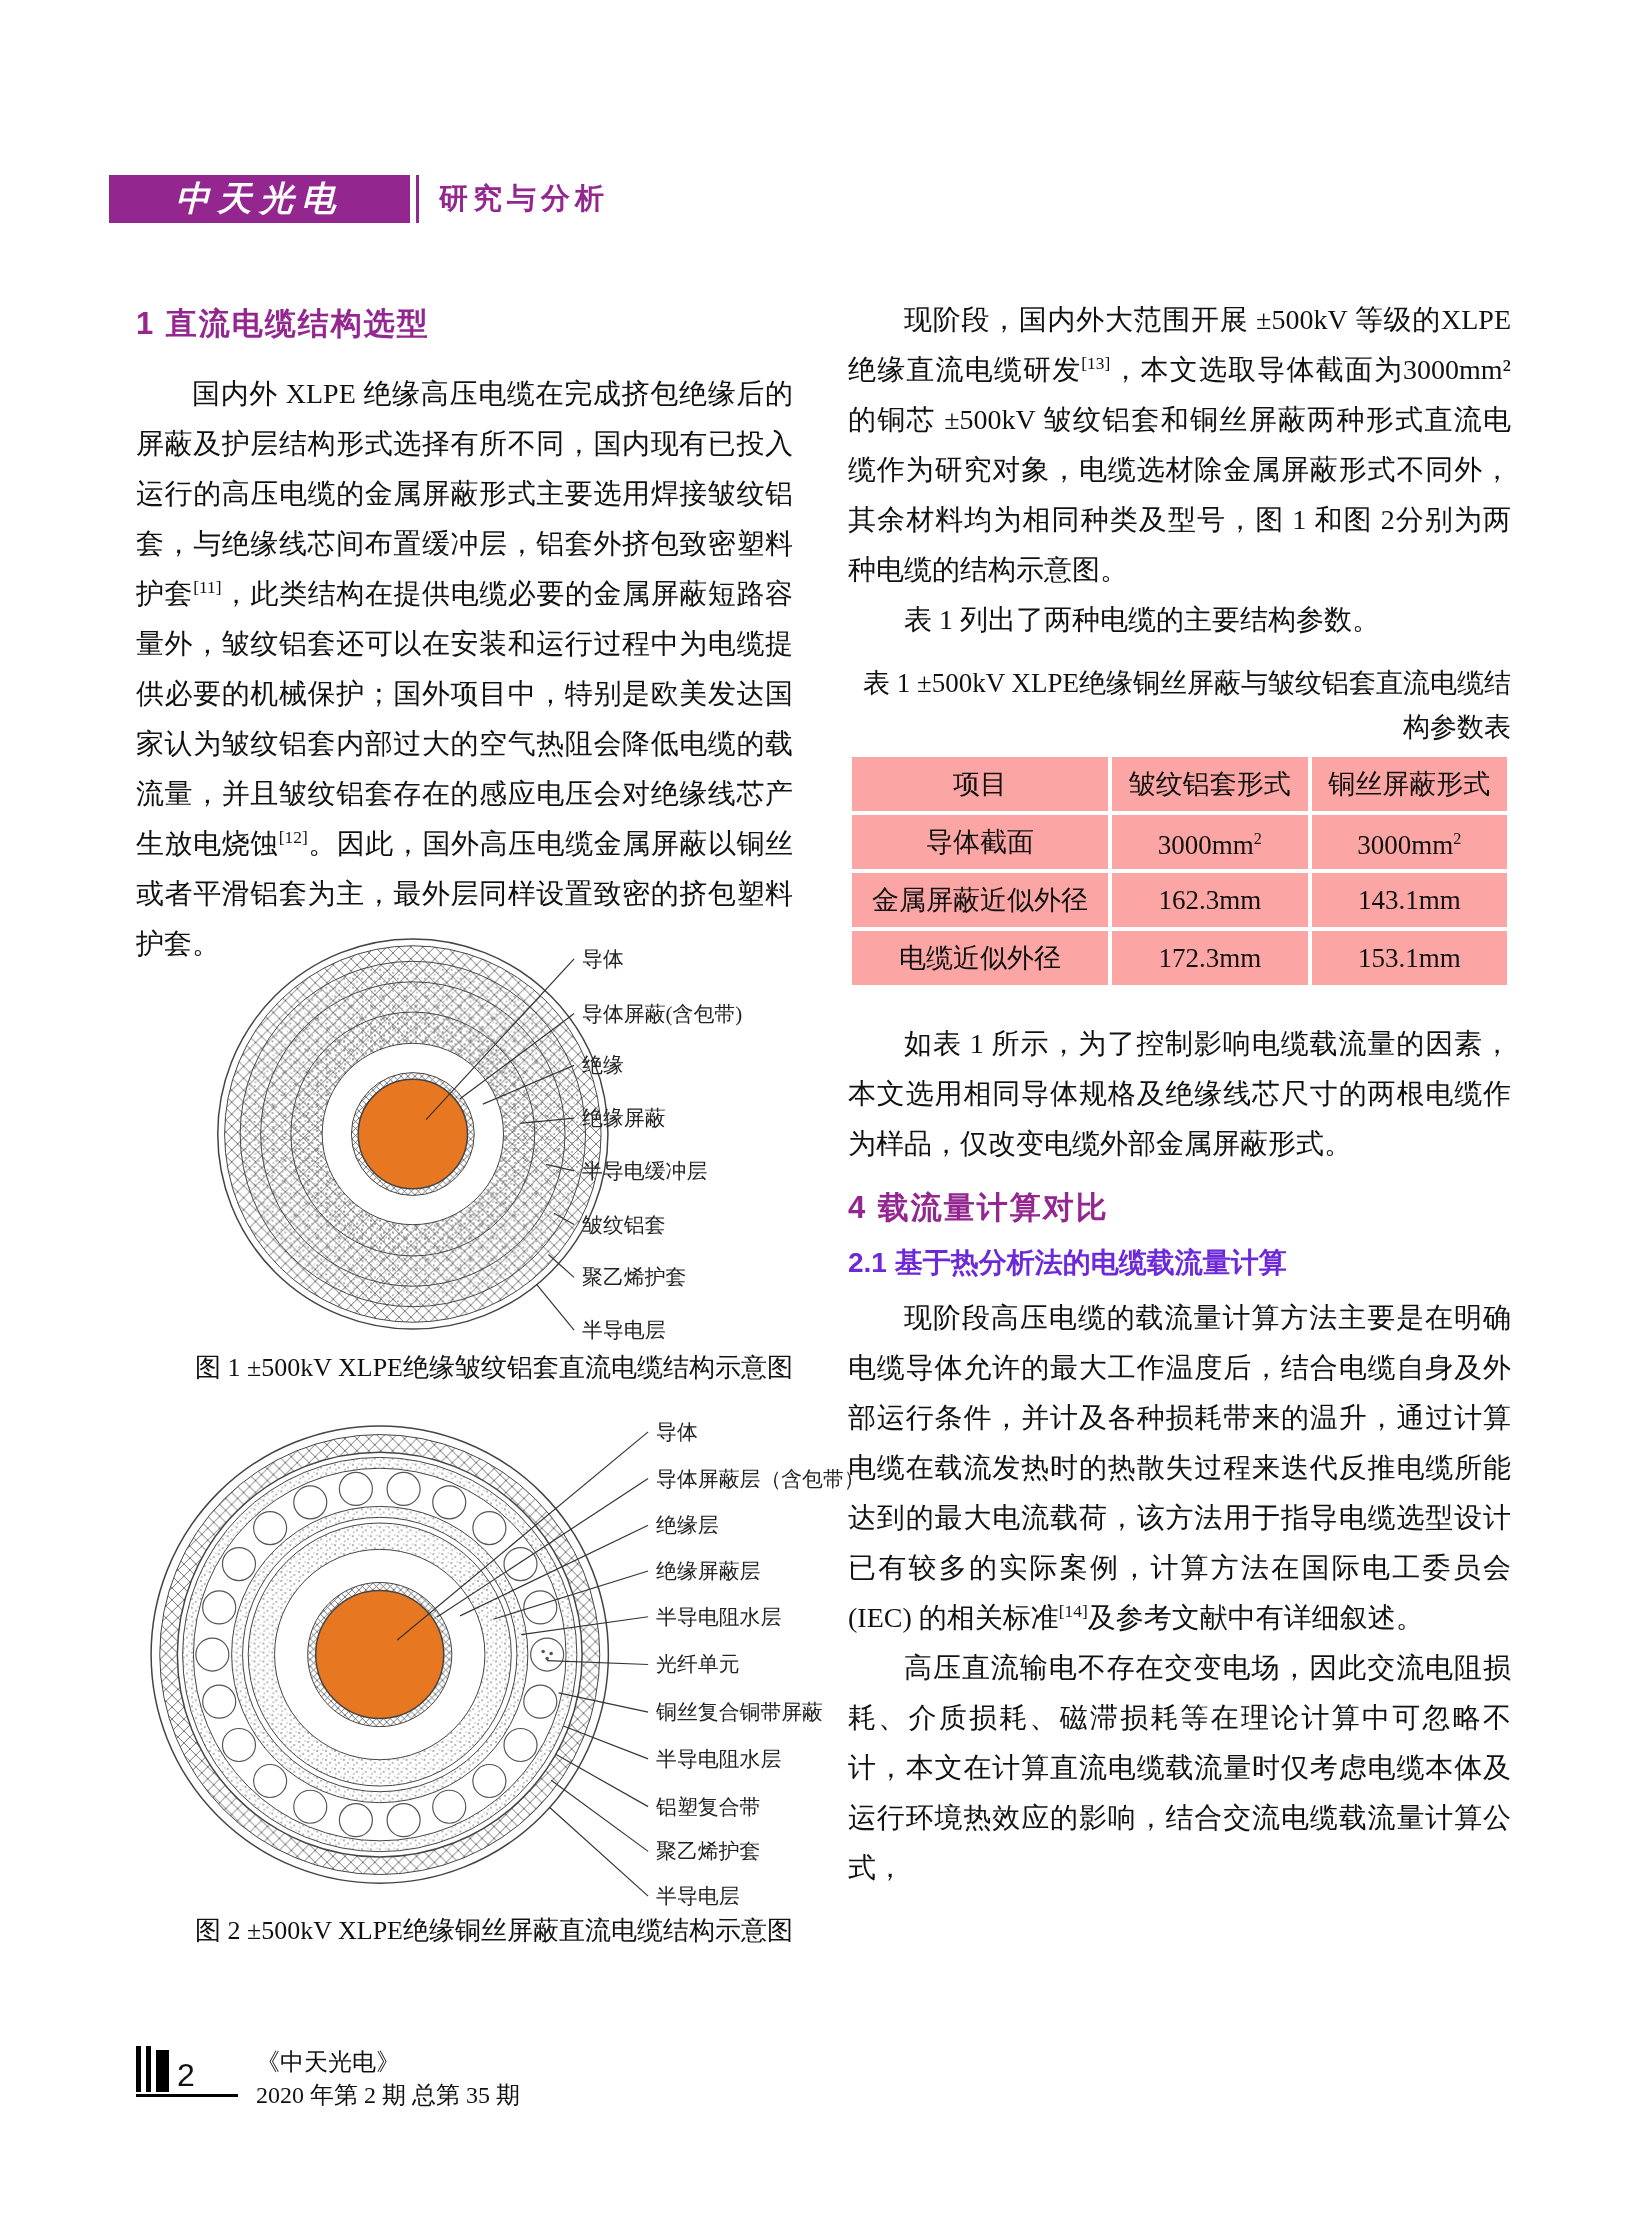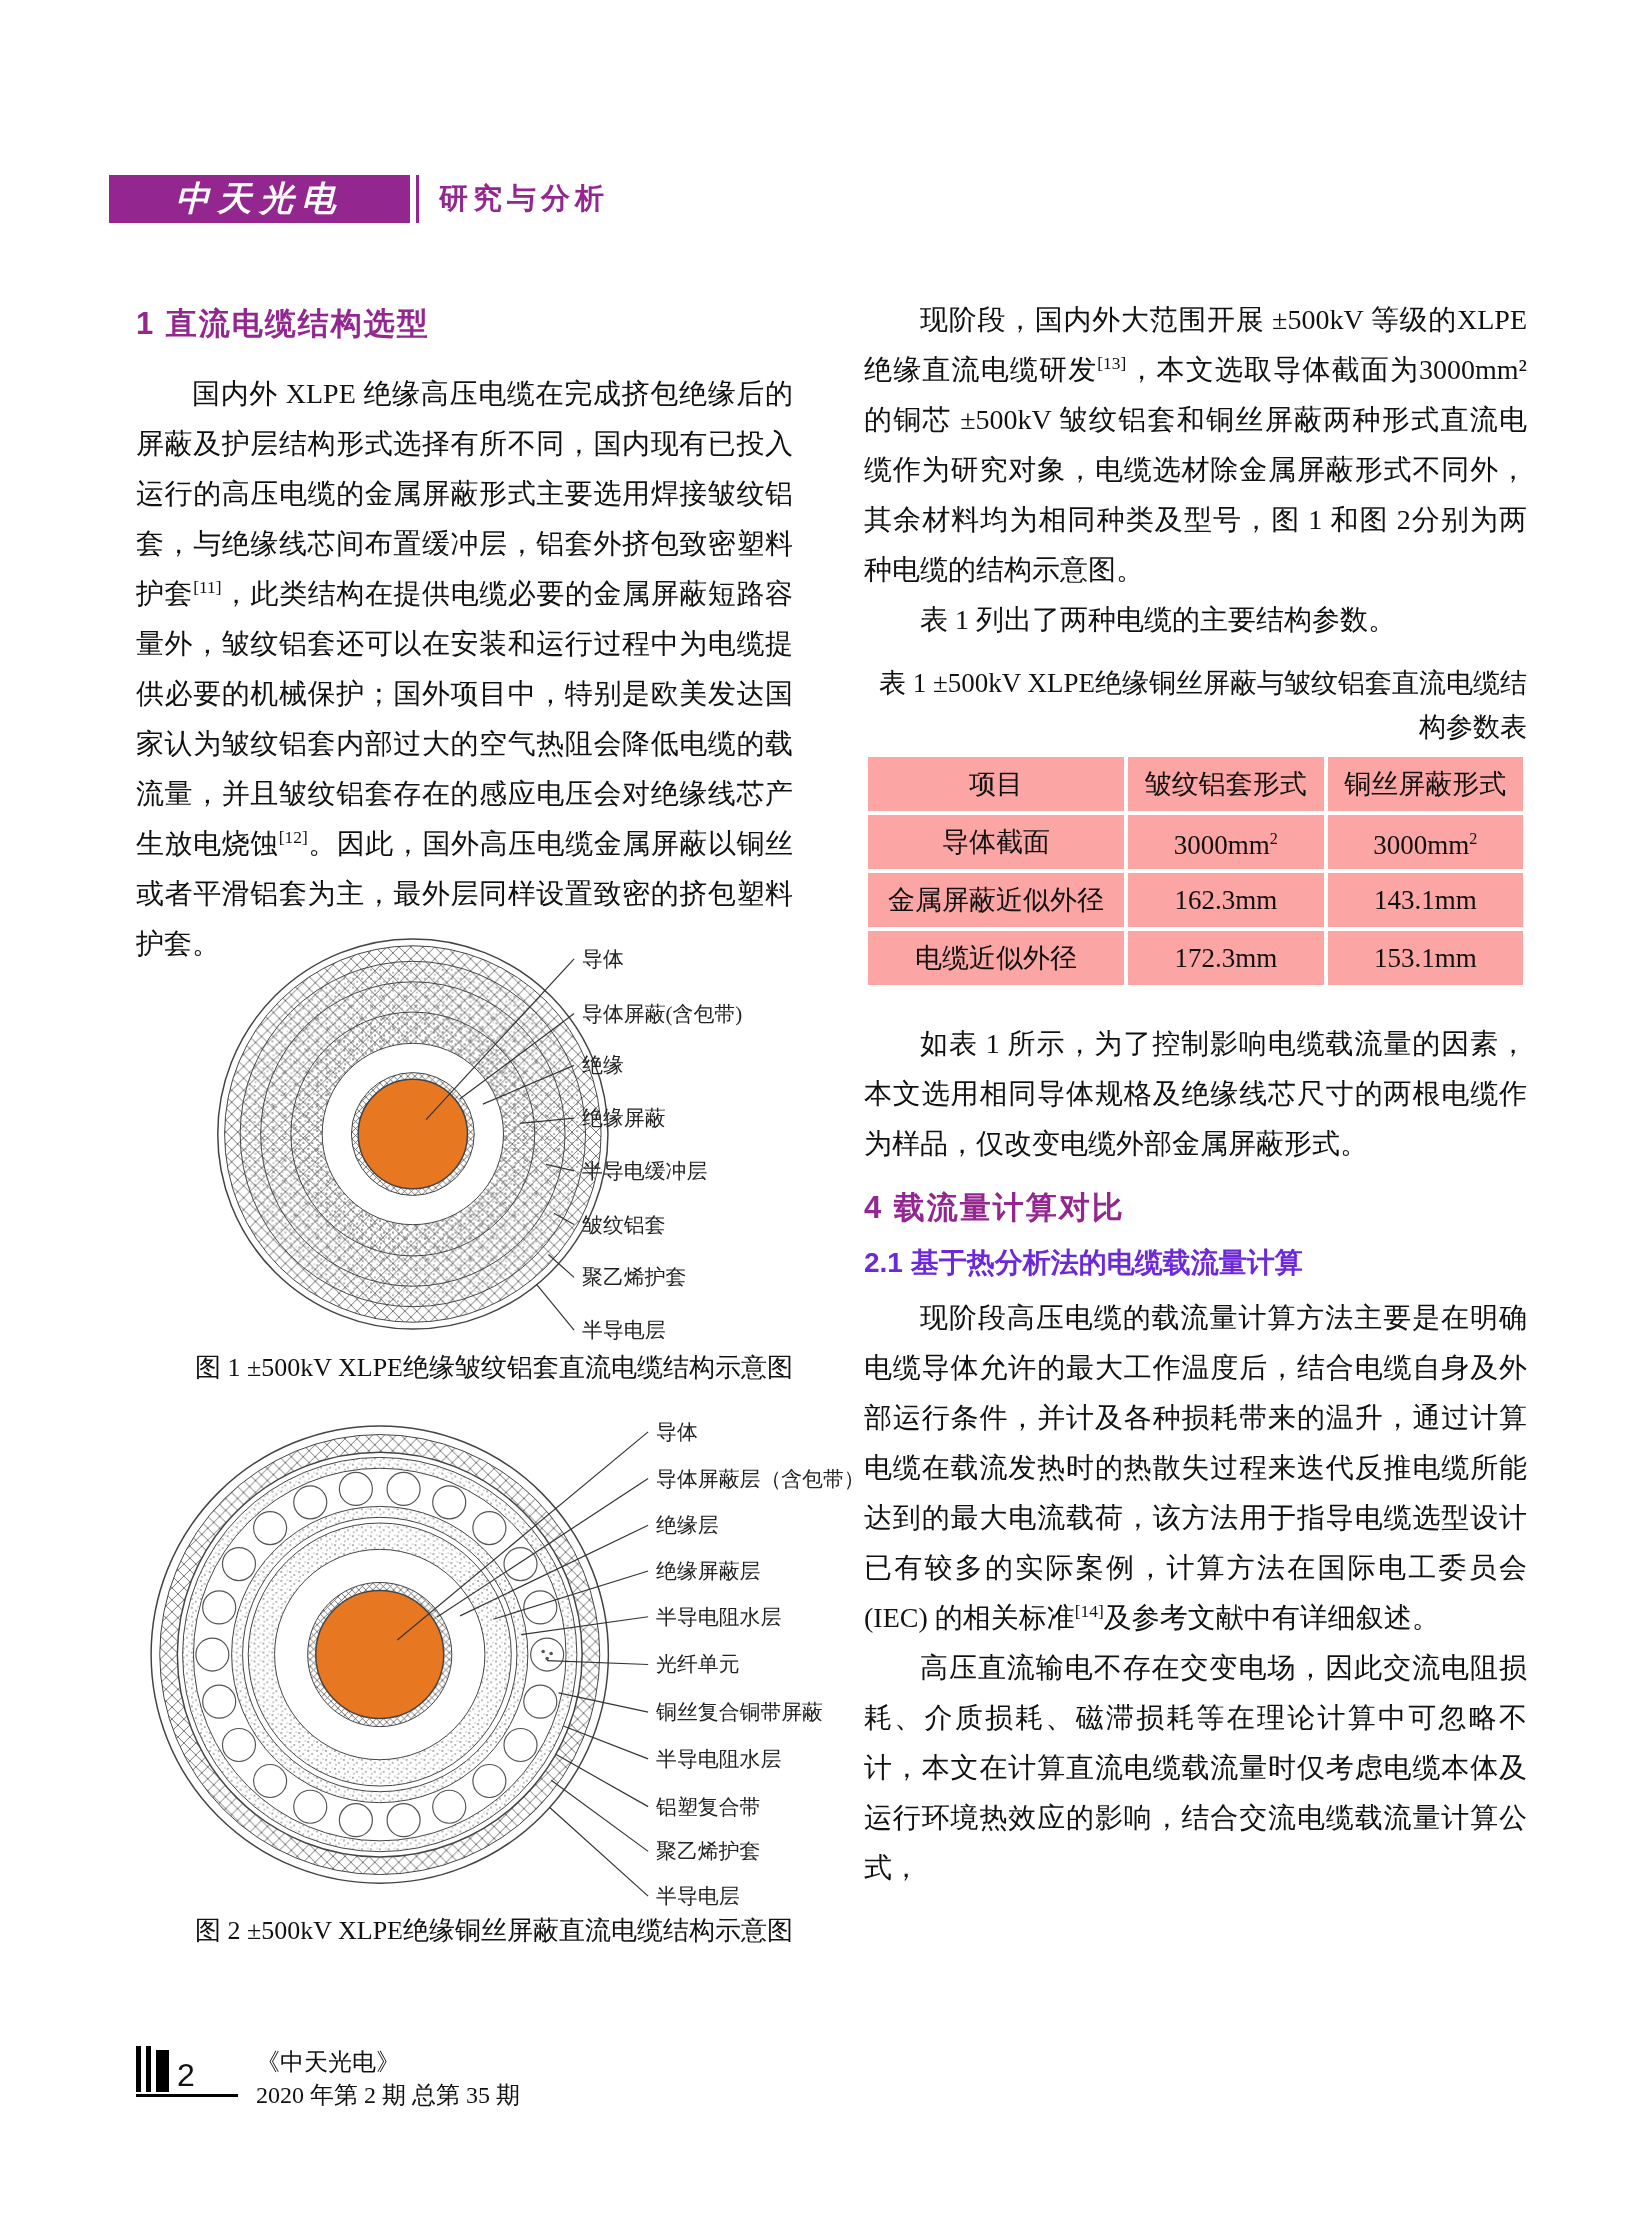--- a/index.html
+++ b/index.html
@@ -9,21 +9,21 @@
   .header-bar{position:absolute;left:109px;top:136px;height:48px;display:flex;align-items:stretch;margin-top:39px;}
   .logo-block{width:301px;background:#93278F;color:#fff;display:flex;align-items:center;justify-content:center;
               font-size:34px;font-weight:bold;font-style:italic;letter-spacing:8px;
               font-family:"DejaVu Serif","Liberation Serif",serif;}
   .header-divider{width:3px;background:#93278F;margin-left:6px;}
   .tag-block{padding:0 20px;display:flex;align-items:center;font-size:29px;color:#93278F;font-weight:bold;
              letter-spacing:5px;font-family:"Liberation Sans","DejaVu Sans",sans-serif;}
   
   .col{position:absolute;top:295px;font-size:28px;line-height:50px;text-align:justify;}
   .left-col{left:136px;width:657px;}
-  .right-col{left:848px;width:663px;margin-left:16px;}
+  .right-col{left:848px;width:663px;}
   .para{margin:0;text-indent:2em;}
   .para sup{font-size:0.62em;line-height:0;}
   h2.sec{margin:6px 0 22px 0;font-size:31px;line-height:46px;color:#93278F;font-weight:bold;
          font-family:"Liberation Sans","DejaVu Sans",sans-serif;letter-spacing:2px;text-align:left;}
   h2.sec2{margin:16px 0 8px 0;}
   h3.subsec{margin:8px 0 6px 0;font-size:28px;line-height:48px;color:#6d28d9;font-weight:bold;
             font-family:"Liberation Sans","DejaVu Sans",sans-serif;text-align:left;}
   
   .figure{position:absolute;left:136px;}
   #figure1{top:923px;width:697px;height:428px;}

